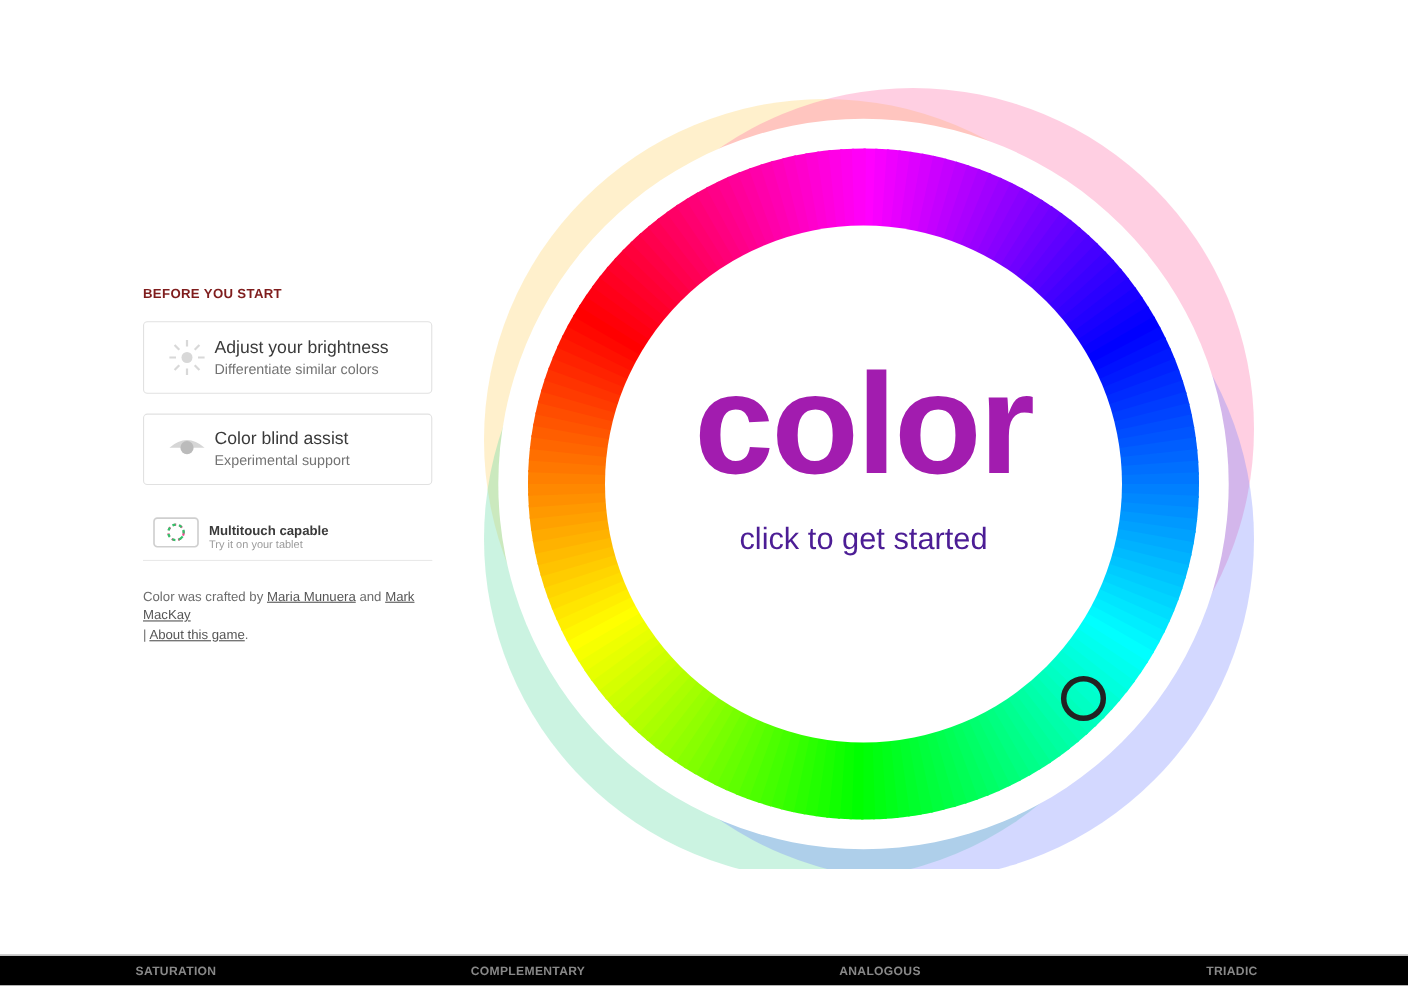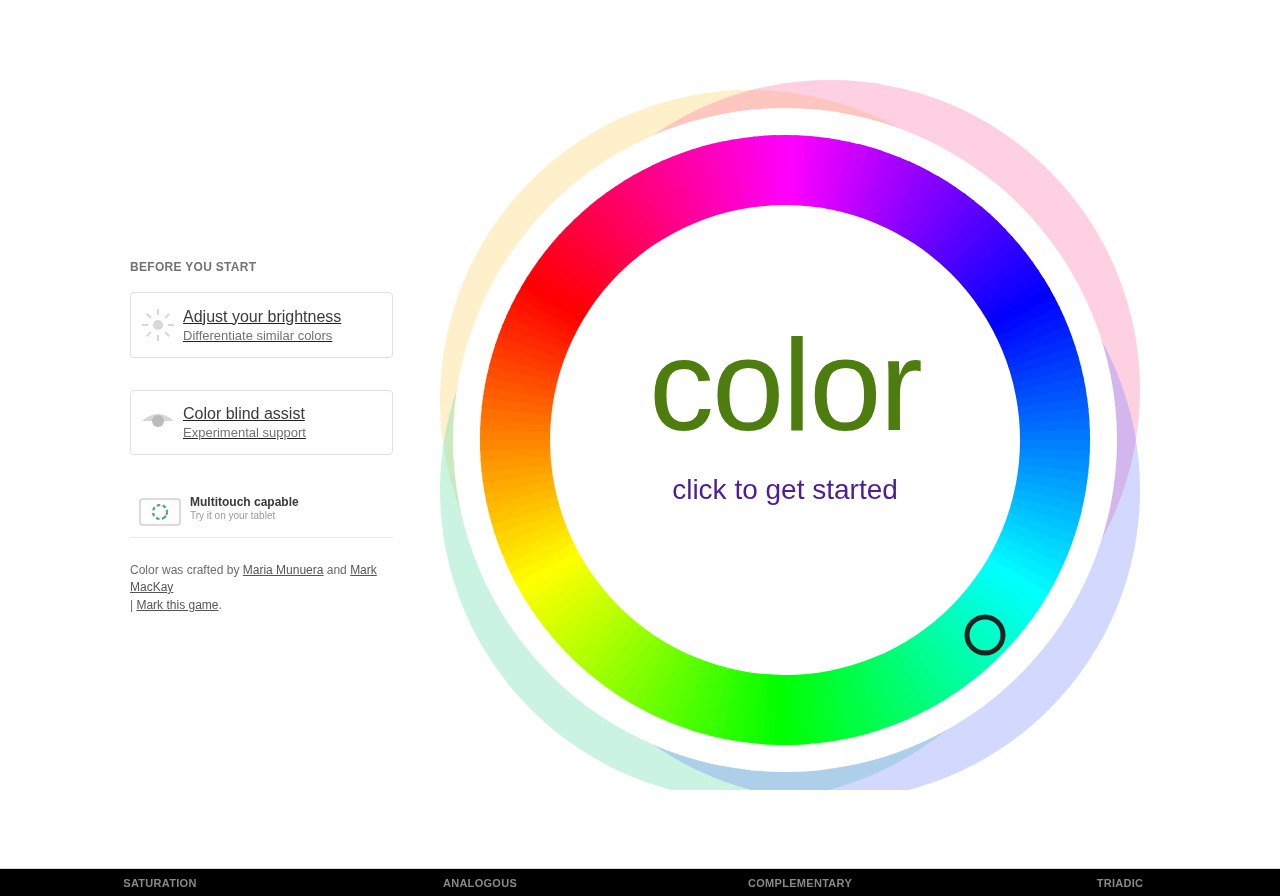--- a/index.html
+++ b/index.html
@@ -2,53 +2,52 @@
 <html><head>
 <meta charset="utf-8">
 <style>
   * { box-sizing: border-box; margin: 0; padding: 0; }
   html, body { width: 1280px; height: 896px; font-family: "Segoe UI", "Helvetica Neue", Arial, sans-serif; background: #fff; color: #222; overflow: hidden; }
 
   .page { position: relative; width: 1280px; height: 896px; }
 
   
   .sidebar { position: absolute; left: 130px; top: 260px; width: 263px; }
-  .sidebar-heading { font-size: 12px; font-weight: 600; color: #737373; letter-spacing: 0.3px; margin-bottom: 18px; }
+  .sidebar-heading { font-size: 12px; font-weight: 600; color: #7f1d1d; letter-spacing: 0.3px; margin-bottom: 18px; }
   .card {
     border: 1px solid #e1e1e1; border-radius: 4px; background: #fff;
-    display: flex; align-items: center; padding: 14px 2px; margin-bottom: 32px;
+    display: flex; align-items: center; padding: 14px 14px; margin-bottom: 18px;
     cursor: pointer;
-    text-decoration: underline;
   }
   .card .icon-wrap { width: 50px; display: flex; justify-content: center; align-items: center; }
   .card .texts { flex: 1; }
   .card .title { font-size: 16px; color: #3a3a3a; font-weight: 400; }
   .card .subtitle { font-size: 13px; color: #737373; margin-top: 2px; }
 
   .info-row {
-    display: flex; align-items: flex-start; padding: 8px 0; margin-bottom: 10px;
+    display: flex; align-items: flex-end; padding: 8px 0; margin-bottom: 10px;
     border-bottom: 1px solid #e9e9e9;
   }
   .info-row .icon-wrap { width: 60px; display: flex; justify-content: center; align-items: center; }
   .info-row .texts .title2 { font-size: 12px; font-weight: 600; color: #3a3a3a; }
   .info-row .texts .subtitle2 { font-size: 10px; color: #9b9b9b; margin-top: 1px; }
 
   .credits { font-size: 12px; color: #6c6c6c; line-height: 1.45; margin-top: 24px; }
   .credits a { color: #555; text-decoration: underline; }
 
   
   .wheel-area {
     position: absolute; left: 430px; top: 70px; width: 710px; height: 720px;
     cursor: pointer;
   }
   .wheel-svg { position: absolute; inset: 0; }
   .wheel-label {
     position: absolute; left: 0; right: 0; top: 250px; text-align: center; pointer-events: none;
   }
-  .wheel-label .big { font-size: 130px; font-weight: 400; color: #4d7c0f; line-height: 1; letter-spacing: -2px; }
+  .wheel-label .big { font-size: 130px; font-weight: 700; color: #a21caf; line-height: 1; letter-spacing: -2px; }
   .wheel-label .small { font-size: 28px; color: #4c1d95; margin-top: 24px; }
 
   
   .footer {
     position: absolute; left: 0; bottom: 0; width: 100%; height: 28px;
     border-top: 1px solid #d9d9d9; background: #000000;
     display: flex;
   }
   .footer-item {
     flex: 1; text-align: center; font-size: 11px; font-weight: 700;
@@ -107,21 +106,21 @@
         </svg>
       </div>
       <div class="texts">
         <div class="title2">Multitouch capable</div>
         <div class="subtitle2">Try it on your tablet</div>
       </div>
     </div>
 
     <div class="credits">
       <span>Color was crafted by </span><a href="#">Maria Munuera</a><span> and </span><a href="#">Mark MacKay</a><br>
-      <span> | </span><a href="#">Mark this game</a><span>.</span>
+      <span> | </span><a href="#">About this game</a><span>.</span>
     </div>
   </div>
 
   <div class="wheel-area">
     <svg class="wheel-svg" viewBox="0 0 710 720">
       <defs>
         <mask id="ringMask">
             <rect width="710" height="720" fill="white"></rect>
             <circle cx="355" cy="370" r="235" fill="black"></circle>
           </mask>
@@ -322,18 +321,18 @@
     </svg>
 
     <div class="wheel-label">
       <div class="big">color</div>
       <div class="small">click to get started</div>
     </div>
   </div>
 
   <div class="footer">
     <div class="footer-item">SATURATION</div>
+    <div class="footer-item">COMPLEMENTARY</div>
     <div class="footer-item">ANALOGOUS</div>
-    <div class="footer-item">COMPLEMENTARY</div>
     <div class="footer-item">TRIADIC</div>
   </div>
 
 </div>
 
 </body></html>

